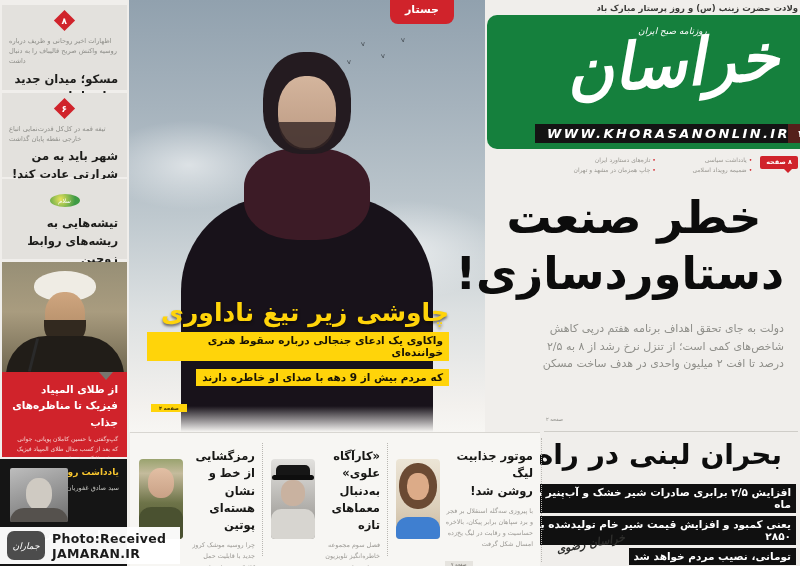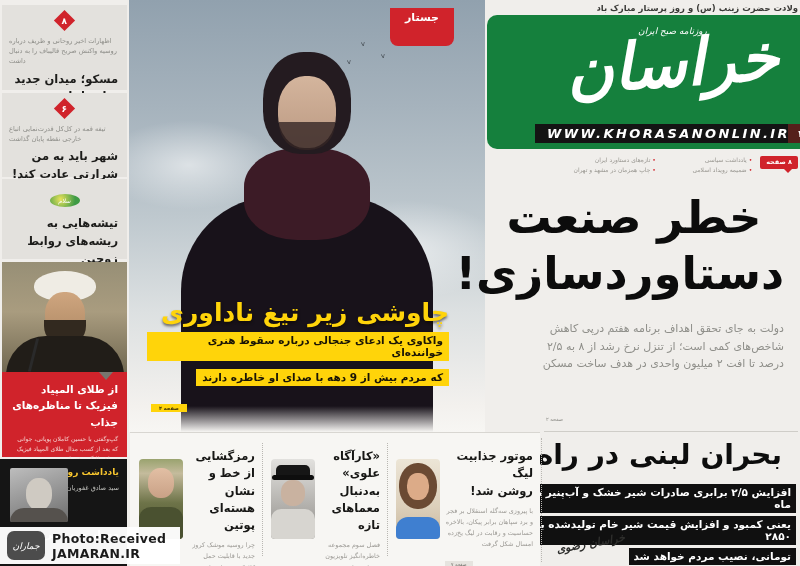--- a/index.html
+++ b/index.html
@@ -49,21 +49,21 @@
   .cloud.c1 { left:-30px; top:120px; width:180px; height:90px; }
   .cloud.c2 { right:-20px; top:200px; width:200px; height:100px; }
   .coat  { position:absolute; left:50%; bottom:-26px; transform:translateX(-50%); width:252px; height:262px; background:#18121a; border-radius:95px 95px 0 0; }
   .scarf { position:absolute; left:50%; top:148px; transform:translateX(-50%); width:126px; height:92px; background:#3c1b26; border-radius:42%; }
   .hair  { position:absolute; left:50%; top:52px; transform:translateX(-50%); width:88px; height:102px; background:#241b20; border-radius:46% 46% 42% 42%; }
   .hface { position:absolute; left:50%; top:76px; transform:translateX(-50%); width:58px; height:72px; background:linear-gradient(#d4b59d,#bb9982); border-radius:46%; }
   .hbeard{ position:absolute; left:50%; top:122px; transform:translateX(-50%); width:56px; height:28px; background:rgba(52,38,36,.8); border-radius:0 0 26px 26px; }
   .bird  { position:absolute; color:#2e3338; font-size:7px; opacity:.75; transform:rotate(-8deg); }
   .herofade { position:absolute; left:0; bottom:0; width:100%; height:26px; background:linear-gradient(rgba(247,246,243,0),#f7f6f3); }
 
-  .essay-tab { position:absolute; left:261px; top:8px; width:64px; height:38px; background:#d0232b; color:#fff; font-size:11px; font-weight:bold; text-align:center; line-height:20px; border-radius:0 0 8px 8px; direction:rtl; }
+  .essay-tab { position:absolute; left:261px; top:0; width:64px; height:24px; background:#d0232b; color:#fff; font-size:11px; font-weight:bold; text-align:center; line-height:20px; border-radius:0 0 8px 8px; direction:rtl; }
 
   .feature { position:absolute; right:36px; top:298px; width:302px; text-align:right; direction:rtl; }
   .feature h2 { color:#ffd40a; font-size:25px; font-weight:bold; text-shadow:0 2px 3px rgba(15,8,4,.6); letter-spacing:-.5px; }
   .chiprow { margin-top:5px; }
   .chip { display:inline-block; background:#ffd40a; color:#191406; font-size:10.5px; font-weight:bold; padding:2px 6px 3px; }
   .feature .badge-row { text-align:left; margin-top:9px; margin-left:4px; }
   .pagechip { display:inline-block; background:#ffd40a; color:#3c3208; font-size:5px; font-weight:bold; padding:1px 8px; }
 
   
   .greeting { position:absolute; left:487px; top:3px; width:311px; text-align:right; font-size:8.5px; font-weight:bold; color:#3b3b38; direction:rtl; }

